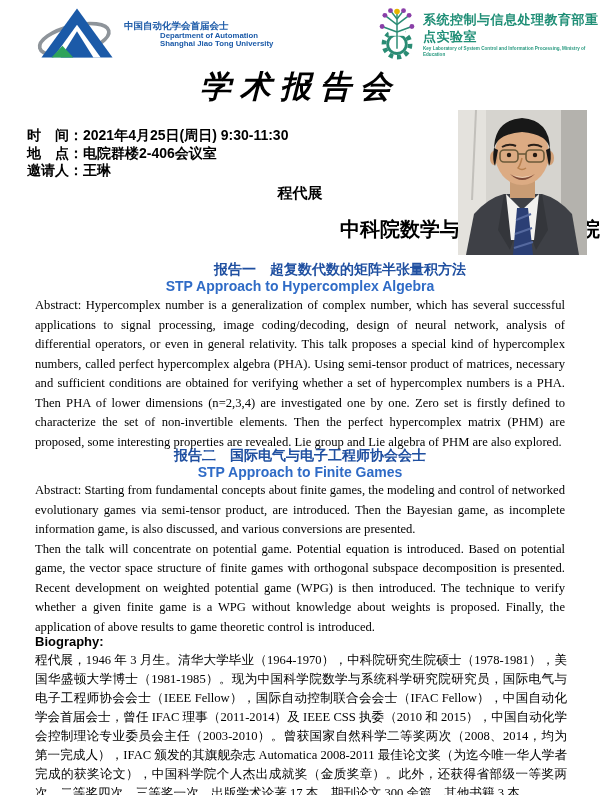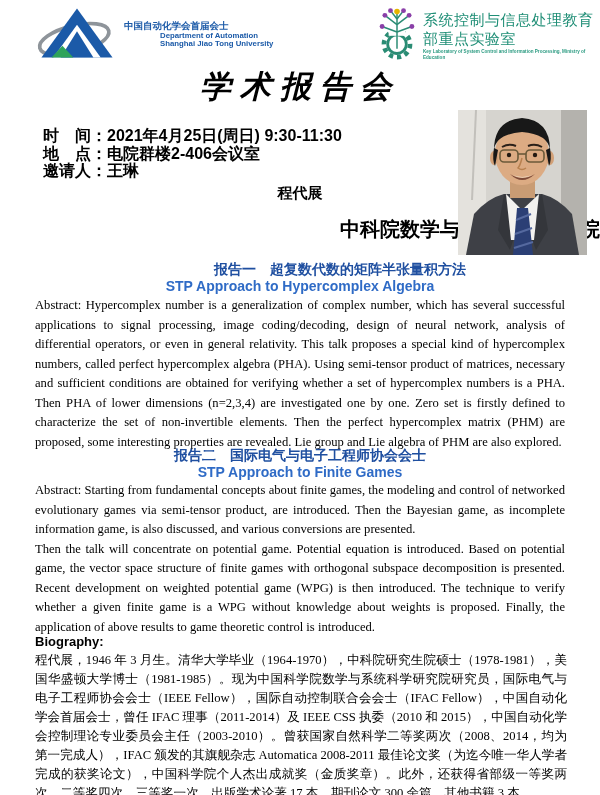--- a/index.html
+++ b/index.html
@@ -7,31 +7,31 @@
         font-family:"Liberation Serif",serif;color:#000;}
 
   
   .logo-left{position:absolute;left:36px;top:6px;display:flex;align-items:center;}
   .logo-left-text{margin-left:6px;line-height:1.15;}
   .logo-left-text .cn{font-family:"Liberation Sans",sans-serif;font-weight:bold;font-size:9.5px;color:#1b5aa8;}
   .logo-left-text .en{font-family:"Liberation Sans",sans-serif;font-weight:bold;font-size:7.8px;color:#1b5aa8;padding-left:36px;}
 
   .logo-right{position:absolute;left:376px;top:6px;display:flex;align-items:center;}
   .logo-right-text{margin-left:5px;line-height:1.3;}
-  .logo-right-text .cn{font-family:"Liberation Sans",sans-serif;font-weight:normal;font-size:15px;color:#1f8e76;letter-spacing:0.5px;}
+  .logo-right-text .cn{font-family:"Liberation Sans",sans-serif;font-weight:bold;font-size:13px;color:#1f8e76;letter-spacing:0.5px;}
   .logo-right-text .en{font-family:"Liberation Sans",sans-serif;font-weight:bold;font-size:4.6px;color:#2a9a80;}
 
   
   .main-title{position:absolute;left:0;top:66px;width:100%;text-align:center;
     font-family:Liberation Sans, sans-serif;font-style:italic;font-weight:bold;
     font-size:31px;letter-spacing:9px;color:#000;}
 
   
-  .info{position:absolute;left:43px;top:127px;font-family:"Liberation Sans",sans-serif;
-        font-weight:bold;font-size:16px;line-height:17.5px;color:#000;}
+  .info{position:absolute;left:27px;top:127px;font-family:"Liberation Sans",sans-serif;
+        font-weight:bold;font-size:14px;line-height:17.5px;color:#000;}
   .info .row{white-space:nowrap;}
 
   
   .speaker-name{position:absolute;left:0;top:184px;width:100%;text-align:center;
     font-family:"Liberation Sans",sans-serif;font-weight:bold;font-size:15px;}
   .speaker-aff{position:absolute;left:0;top:216px;width:100%;text-align:right;
     font-family:"Liberation Sans",sans-serif;font-weight:bold;font-size:20px;}
 
   
   .photo{position:absolute;left:458px;top:110px;width:129px;height:145px;}

